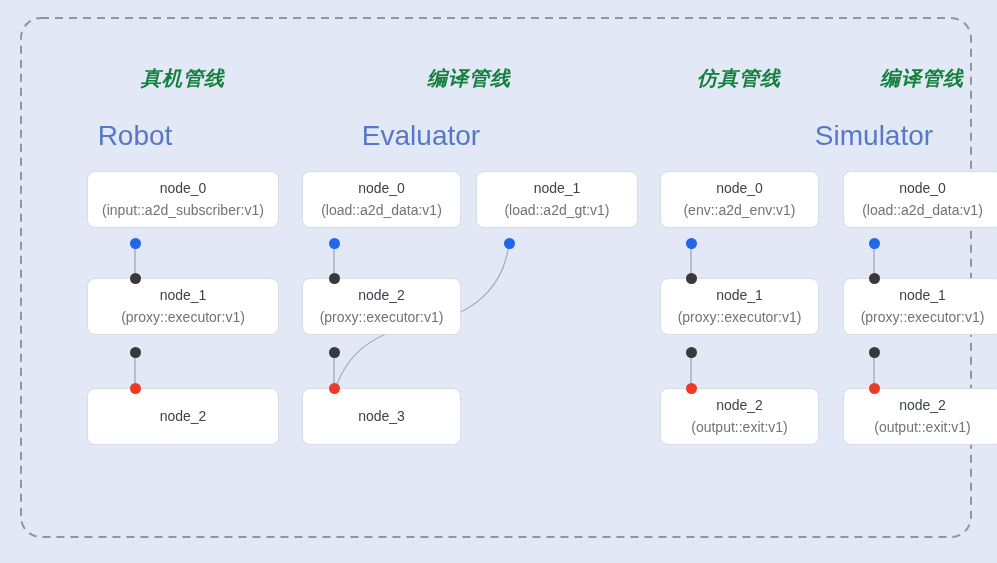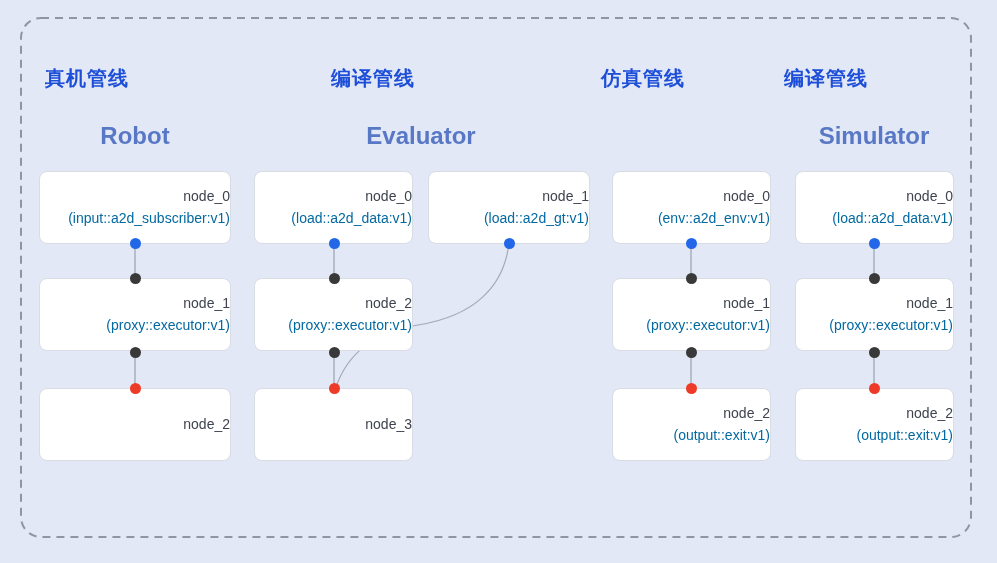--- a/index.html
+++ b/index.html
@@ -10,54 +10,56 @@
     background:#e2e8f6;
     overflow:hidden;
   }
   .lines-layer{
     position:absolute;left:0;top:0;width:997px;height:563px;
     z-index:0;
   }
   .title-zh{
     position:absolute;
     width:180px;height:24px;
-    text-align:left;
+    text-align:right;
     font-size:20px;font-weight:700;
-    color:#1d4ed8;
+    color:#15803d;
     letter-spacing:1px;
     z-index:1;
     line-height:24px;
+    font-style:italic;
   }
   .title-en{
     position:absolute;
     width:180px;height:24px;
     text-align:center;
-    font-size:24px;font-weight:700;
+    font-size:28px;font-weight:400;
     color:#5878c6;
     z-index:1;
     line-height:24px;
   }
   .node-box{
     position:absolute;
-    height:73px;
+    height:57px;
     background:#ffffff;
     border:1px solid #d9dce3;
     border-radius:8px;
     box-sizing:border-box;
     z-index:1;
     display:flex;flex-direction:column;
-    align-items:flex-end;justify-content:center;
+    align-items:center;justify-content:center;
     gap:1px;
+    margin-left:48px;
   }
   .node-name{
     font-size:14px;color:#3e434e;line-height:21px;
     white-space:nowrap;
   }
   .node-type{
-    font-size:14px;color:#0369a1;line-height:21px;
+    font-size:14px;color:#737373;line-height:21px;
     white-space:nowrap;
   }
   .port-dot{
     position:absolute;
     width:11px;height:11px;border-radius:50%;
     z-index:2;
   }
   .dot-blue{background:#2267e8;}
   .dot-black{background:#393939;}
   .dot-red{background:#ee3a28;}

